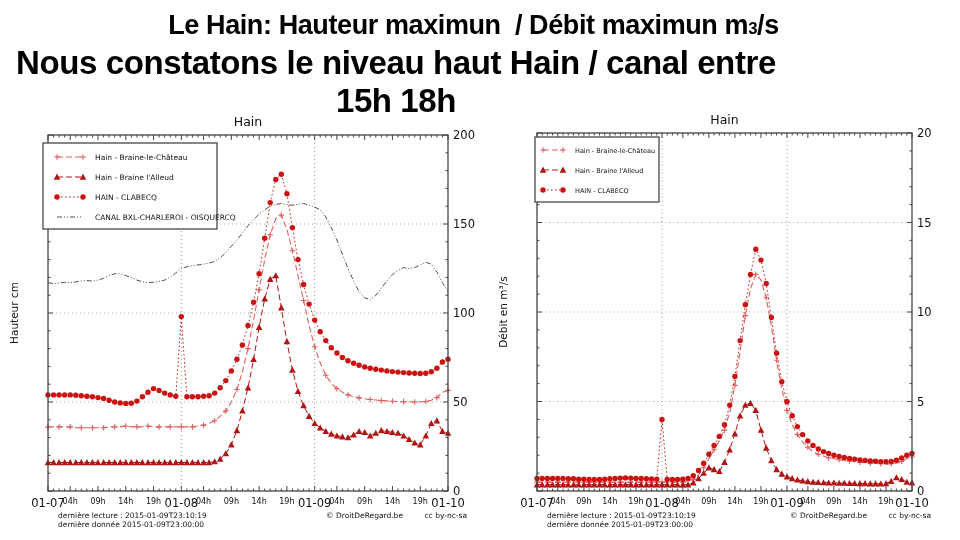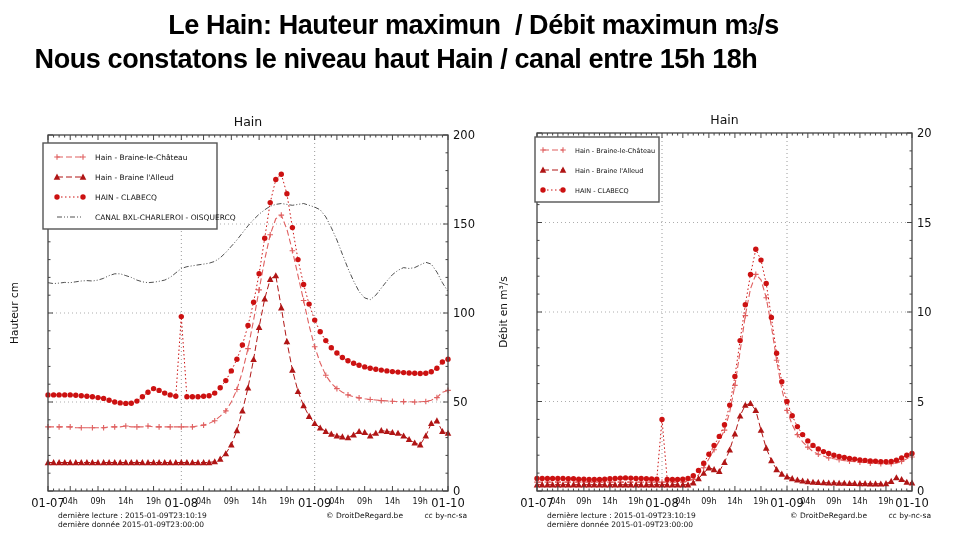--- a/index.html
+++ b/index.html
@@ -2,21 +2,21 @@
 <html><head>
 <meta charset="utf-8">
 <style>
   html,body { margin:0; padding:0; background:#ffffff; }
   body { width:960px; height:540px; position:relative; overflow:hidden;
          font-family:"DejaVu Sans", sans-serif; }
   .title-block { position:absolute; top:10px; left:0; width:792px; text-align:center;
                  font-family:"Liberation Sans", sans-serif; font-weight:bold; color:#000; }
   .t1 { font-size:27px; margin-left:155px; letter-spacing:-0.4px; white-space:pre; }
   .t1 .sub { font-size:0.62em; }
-  .t2 { font-size:27px; margin-top:3px; letter-spacing:-0.4px; }
+  .t2 { font-size:33px; margin-top:3px; letter-spacing:-0.4px; }
   svg.chart { position:absolute; top:100px; left:0; }
   #chart-right { left:480px; }
   svg text { font-family:"DejaVu Sans", sans-serif; fill:#111; }
 </style>
 </head>
 <body>
 
 <div class="title-block">
   <div class="t1"><span>Le Hain: Hauteur maximun&nbsp; / Débit maximun&nbsp;m</span><span class="sub">3</span><span>/s</span></div>
   <div class="t2">Nous constatons le niveau haut Hain / canal entre 15h 18h</div>

